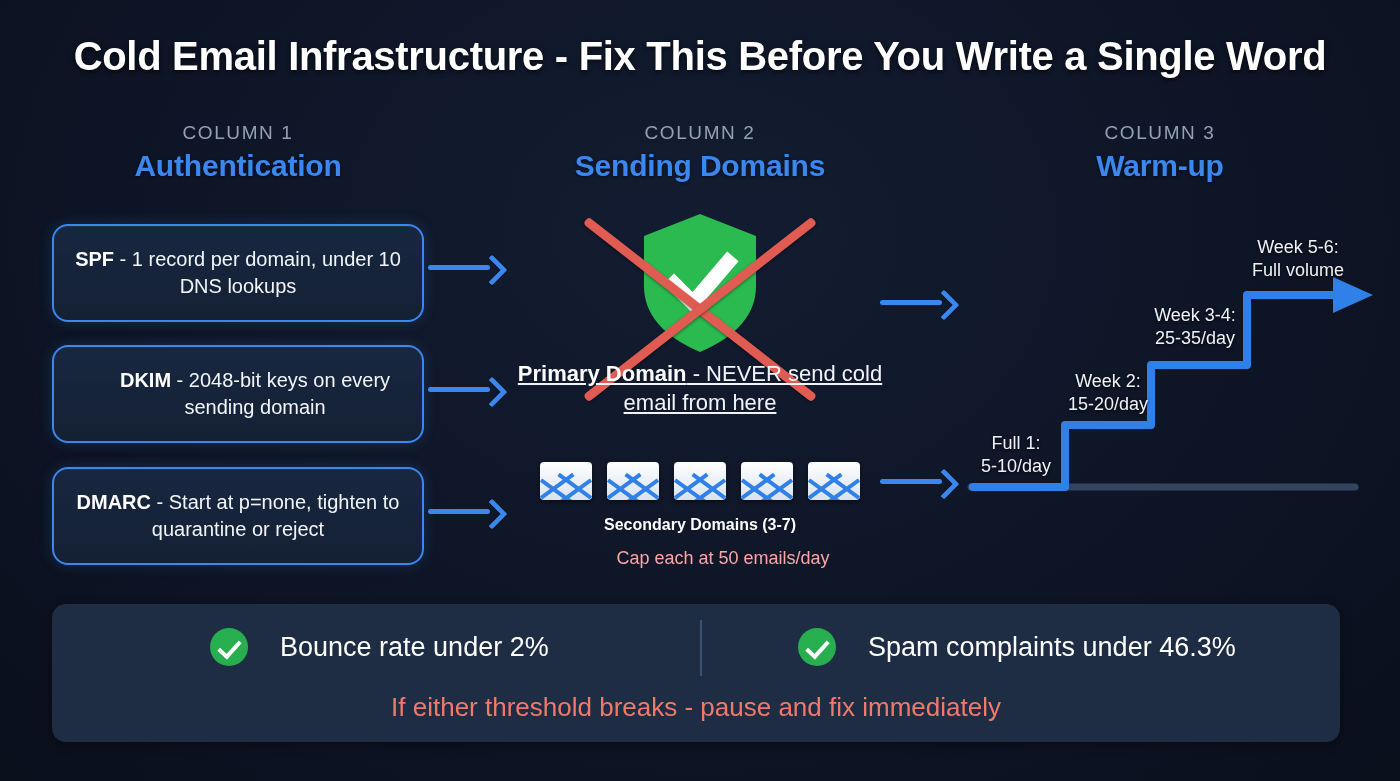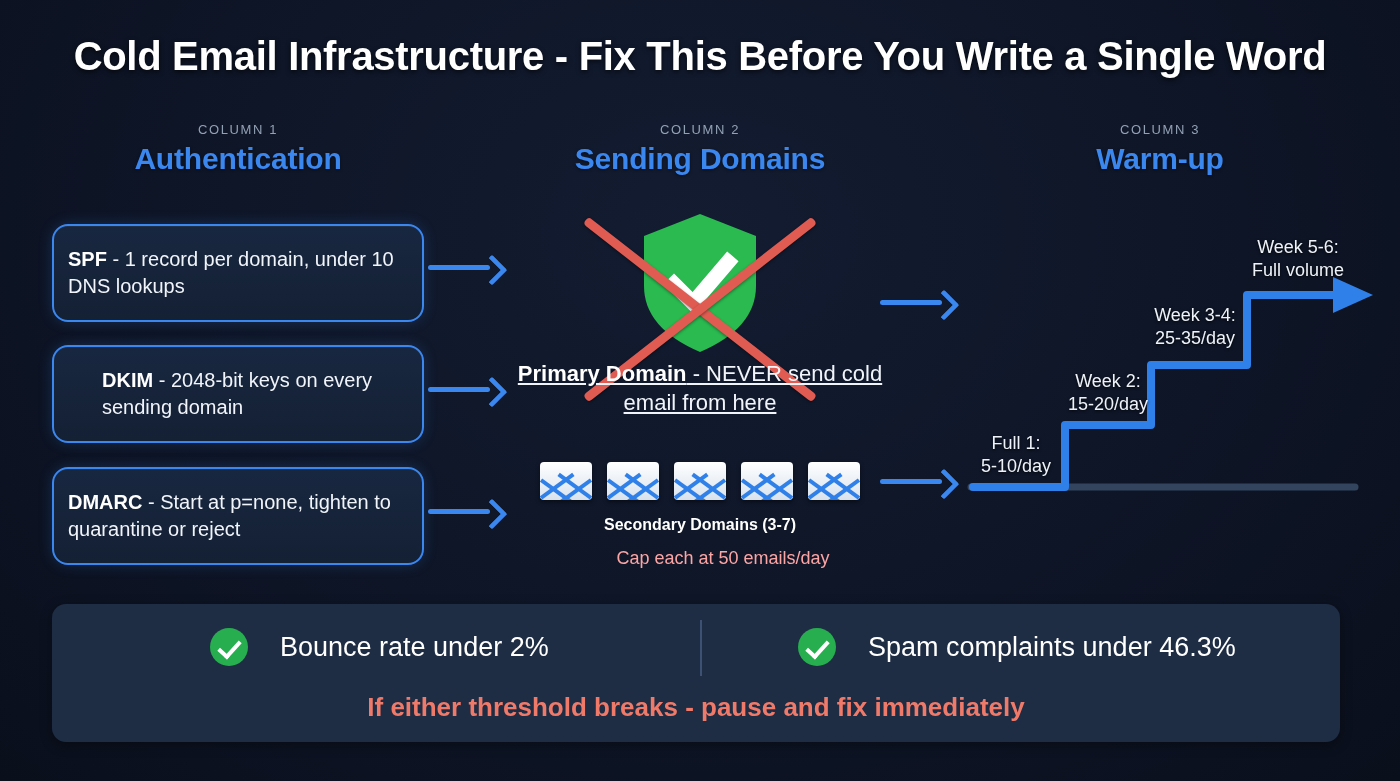--- a/index.html
+++ b/index.html
@@ -26,21 +26,21 @@
     font-size: 40px;
     font-weight: 700;
     color: #ffffff;
     letter-spacing: -0.3px;
     text-shadow: 0 2px 5px rgba(0,0,0,0.65);
   }
 
   
   .col-head { position: absolute; text-align: center; }
   .col-kicker {
-    font-size: 13px;
+    font-size: 19px;
     color: #93a1b5;
     letter-spacing: 1.6px;
     font-weight: 400;
     margin-bottom: 5px;
   }
   .col-title {
     font-size: 30px;
     font-weight: 700;
     color: #3b87f0;
     letter-spacing: -0.2px;
@@ -57,21 +57,21 @@
     width: 372px;
     height: 98px;
     box-sizing: border-box;
     border: 2px solid #3b87f0;
     border-radius: 16px;
     background: linear-gradient(180deg, #182740 0%, #142034 100%);
     box-shadow: 0 0 14px rgba(59,135,240,0.22), inset 0 1px 0 rgba(255,255,255,0.04);
     display: flex;
     align-items: center;
     justify-content: center;
-    text-align: left;
+    text-align: center;
     color: #f1f5fa;
     font-size: 20px;
     line-height: 1.35;
     padding: 0 14px;
   }
   .card b { font-weight: 700; color: #ffffff; }
   #card-spf   { top: 224px; }
   #card-dkim  { top: 345px; padding-left: 48px; }
   #card-dmarc { top: 467px; }
 
@@ -257,21 +257,21 @@
     width: 2px; height: 56px;
     background: #3d5272;
   }
   #warning-text {
     position: absolute;
     left: 52px; top: 692px;
     width: 1288px;
     text-align: center;
     color: #f07a6a;
     font-size: 26px;
-    font-weight: 700;
+    font-weight: 400;
   }
 </style>
 </head>
 <body>
 
 <div class="title">Cold Email Infrastructure - Fix This Before You Write a Single Word</div>
 
 <div class="col-head" id="head1">
   <div class="col-kicker">COLUMN 1</div>
   <div class="col-title">Authentication</div>

